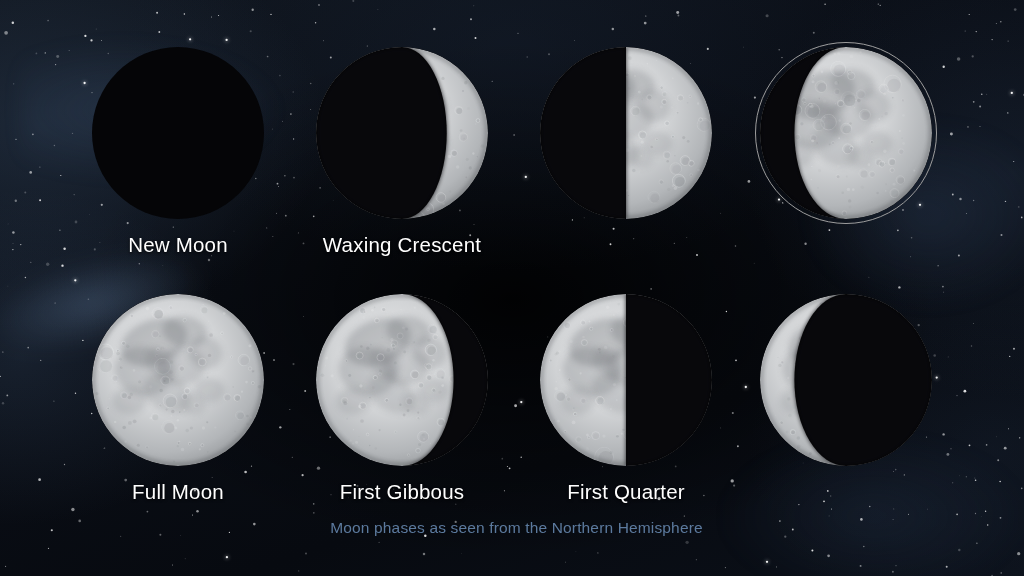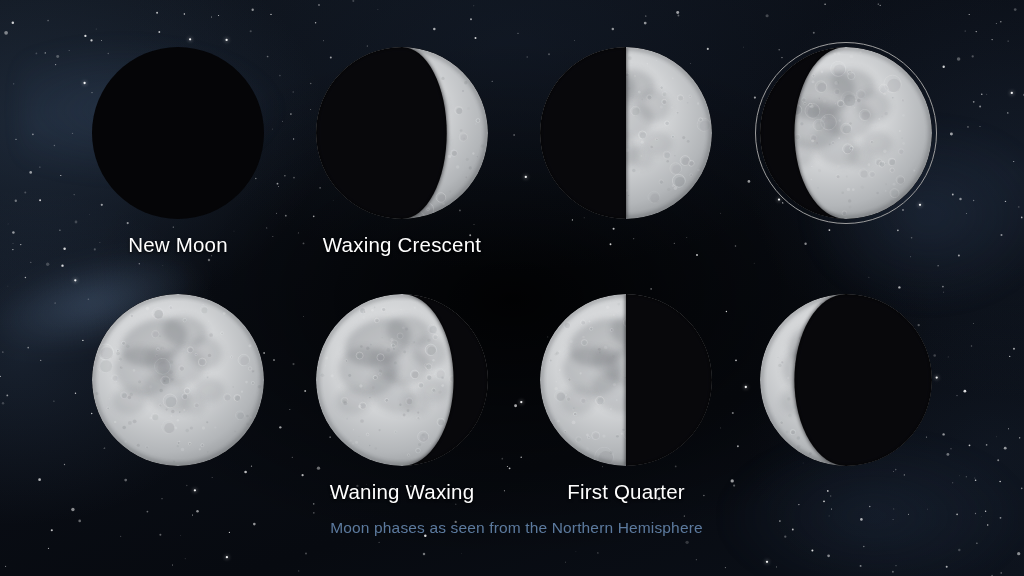--- a/index.html
+++ b/index.html
@@ -1198,20 +1198,21 @@
               <circle cx="47.6" cy="87.7" r="1.56" fill="#6e7277" opacity="0.12"></circle>
               <circle cx="160.9" cy="77.4" r="1.07" fill="#6e7277" opacity="0.19"></circle>
               <circle cx="29.3" cy="73.6" r="1.27" fill="#6e7277" opacity="0.19"></circle>
               <circle cx="143.2" cy="137.4" r="0.92" fill="#6e7277" opacity="0.08"></circle>
               <circle cx="79.3" cy="121.8" r="0.90" fill="#ffffff" opacity="0.13"></circle>
               <circle cx="80.8" cy="117.4" r="1.73" fill="#6e7277" opacity="0.19"></circle>
               <circle cx="86" cy="86" r="84.8" fill="none" stroke="#2c2f33" stroke-width="2.4" opacity="0.45" filter="blur(2px)"></circle>
             </g>
           </svg>
         </div>
+        <div class="label">Full Moon</div>
       </div>
       <div class="cell" style="left: 274px; top: 280px;">
         <div class="moon-wrap">
           <svg width="172" height="172" viewBox="0 0 172 172" class="moon-svg">
             <defs>
               <radialGradient id="surfm5" cx="42%" cy="36%" r="72%">
                 <stop offset="0%" stop-color="#e9eaec"></stop>
                 <stop offset="45%" stop-color="#d2d4d6"></stop>
                 <stop offset="78%" stop-color="#b3b6b9"></stop>
                 <stop offset="100%" stop-color="#8e9194"></stop>
@@ -1382,21 +1383,21 @@
               <circle cx="157.3" cy="56.2" r="1.27" fill="#ffffff" opacity="0.17"></circle>
               <circle cx="58.6" cy="13.4" r="0.78" fill="#6e7277" opacity="0.10"></circle>
               <circle cx="161.6" cy="100.5" r="1.46" fill="#6e7277" opacity="0.19"></circle>
               <circle cx="66.1" cy="43.6" r="0.62" fill="#6e7277" opacity="0.10"></circle>
               <circle cx="86" cy="86" r="84.8" fill="none" stroke="#2c2f33" stroke-width="2.4" opacity="0.45" filter="blur(2px)"></circle>
               <path d="M 86 0 A 86 86 0 0 1 86 172 A 51.60000000000001 86 0 0 0 86 0 Z" fill="#040406"></path>
               <path d="M 86 0 A 86 86 0 0 1 86 172 A 51.60000000000001 86 0 0 0 86 0 Z" fill="#0a0a0d" opacity="0.85" filter="blur(2.2px)"></path>
             </g>
           </svg>
         </div>
-        <div class="label">Waning Waxing</div>
+        <div class="label">First Gibbous</div>
       </div>
       <div class="cell" style="left: 498px; top: 280px;">
         <div class="moon-wrap">
           <svg width="172" height="172" viewBox="0 0 172 172" class="moon-svg">
             <defs>
               <radialGradient id="surfm6" cx="42%" cy="36%" r="72%">
                 <stop offset="0%" stop-color="#e9eaec"></stop>
                 <stop offset="45%" stop-color="#d2d4d6"></stop>
                 <stop offset="78%" stop-color="#b3b6b9"></stop>
                 <stop offset="100%" stop-color="#8e9194"></stop>

